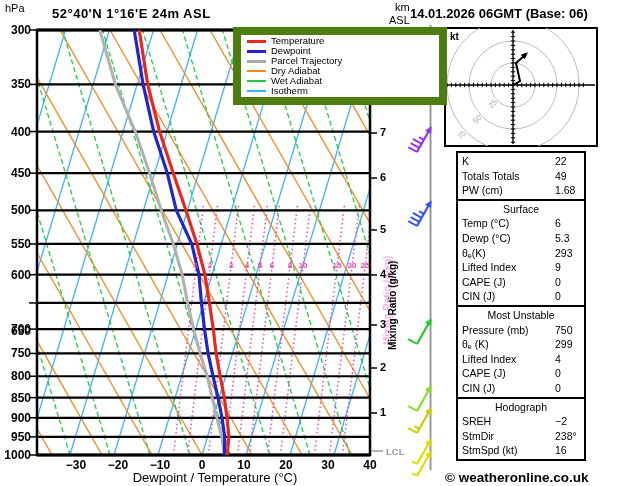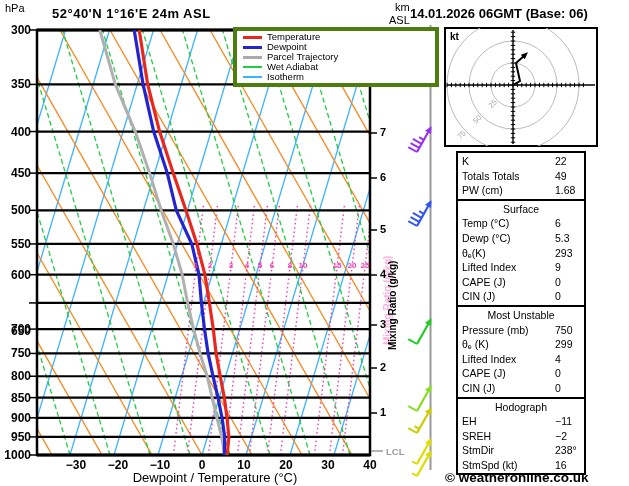--- a/index.html
+++ b/index.html
@@ -8,21 +8,21 @@
   .abs{position:absolute;}
   .tick-label{position:absolute;font-size:12px;font-weight:700;}
   .plabel{position:absolute;width:30px;text-align:right;font-size:12px;font-weight:700;}
   .kmlabel{position:absolute;font-size:11px;font-weight:700;}
   .mixlabel{position:absolute;font-size:8px;font-weight:700;color:#f23bb0;transform:translateX(-50%);}
   #main-title{left:52px;top:6px;font-size:13px;font-weight:700;letter-spacing:.5px;}
   #datetime-title{left:410px;top:6px;font-size:13px;font-weight:700;}
   #hpa-label{left:5px;top:2px;font-size:11px;}
   #km-label{left:395px;top:1px;font-size:11px;}
   #asl-label{left:389px;top:14px;font-size:11px;}
-  #legend{left:233px;top:27px;width:192px;border:4px solid #4d7c0f;background:#fff;
+  #legend{left:233px;top:27px;width:192px;border:8px solid #4d7c0f;background:#fff;
           padding:1px 0 1px 6px;z-index:5;}
   .legend-row{display:flex;align-items:center;height:10px;line-height:10px;font-size:9.5px;}
   .legend-swatch{width:19px;margin-right:5px;flex:0 0 19px;}
   #xaxis-title{left:100px;top:470px;width:230px;text-align:center;font-size:13px;}
   #footer{left:445px;top:470px;font-size:13.5px;font-weight:700;}
   #data-table{left:456px;top:151px;width:126px;border:2px solid #000;background:#fff;font-size:10.5px;}
   .tsection{border-top:2px solid #000;padding:1px 0;}
   .tsection:first-child{border-top:none;}
   .trow{position:relative;height:14.6px;line-height:14.6px;padding-left:4px;white-space:nowrap;}
   .trow .val{position:absolute;left:97px;top:0;}
@@ -288,20 +288,24 @@
       </div>
       <div class="legend-row">
         <div class="legend-swatch" style="background: rgb(35, 35, 207); height: 3px;"></div>
         <div>Dewpoint</div>
       </div>
       <div class="legend-row">
         <div class="legend-swatch" style="background: rgb(170, 170, 170); height: 3px;"></div>
         <div>Parcel Trajectory</div>
       </div>
       <div class="legend-row">
+        <div class="legend-swatch" style="background: rgb(245, 136, 31); height: 2px;"></div>
+        <div>Dry Adiabat</div>
+      </div>
+      <div class="legend-row">
         <div class="legend-swatch" style="background: rgb(34, 204, 68); height: 2px;"></div>
         <div>Wet Adiabat</div>
       </div>
       <div class="legend-row">
         <div class="legend-swatch" style="background: rgb(61, 178, 255); height: 2px;"></div>
         <div>Isotherm</div>
       </div>
     </div>
 
   <div id="mix-axis-pink" class="vlabel">Mixing Ratio (g/kg)</div>
@@ -327,21 +331,20 @@
       <div class="tsection">
         <div class="ttitle">Most Unstable</div>
         <div class="trow"><div style="display:inline;">Pressure (mb)</div><div class="val">750</div></div>
         <div class="trow"><div style="display:inline;">θₑ (K)</div><div class="val">299</div></div>
         <div class="trow"><div style="display:inline;">Lifted Index</div><div class="val">4</div></div>
         <div class="trow"><div style="display:inline;">CAPE (J)</div><div class="val">0</div></div>
         <div class="trow"><div style="display:inline;">CIN (J)</div><div class="val">0</div></div>
       </div>
       <div class="tsection">
         <div class="ttitle">Hodograph</div>
-        <div class="trow"><div style="display:inline;">EH</div><div class="val">−11</div></div>
         <div class="trow"><div style="display:inline;">SREH</div><div class="val">−2</div></div>
         <div class="trow"><div style="display:inline;">StmDir</div><div class="val">238°</div></div>
         <div class="trow"><div style="display:inline;">StmSpd (kt)</div><div class="val">16</div></div>
       </div>
     </div>
   <div id="footer" class="abs">© weatheronline.co.uk</div>
 <div class="plabel" style="left:1px;top:23px;">300</div>
     <div class="plabel" style="left:1px;top:77.41488270431815px;">350</div>
     <div class="plabel" style="left:1px;top:124.55119812731888px;">400</div>
     <div class="plabel" style="left:1px;top:166.1283749323952px;">450</div>

